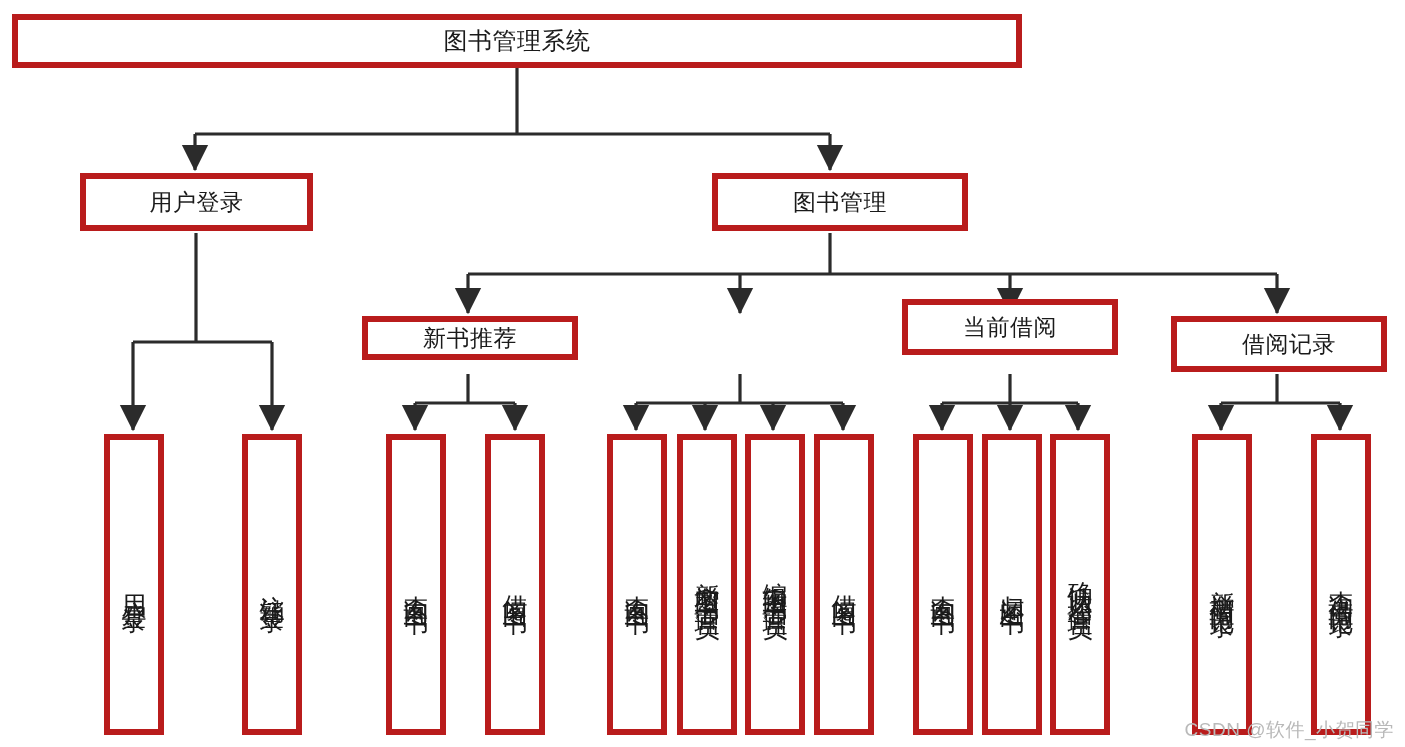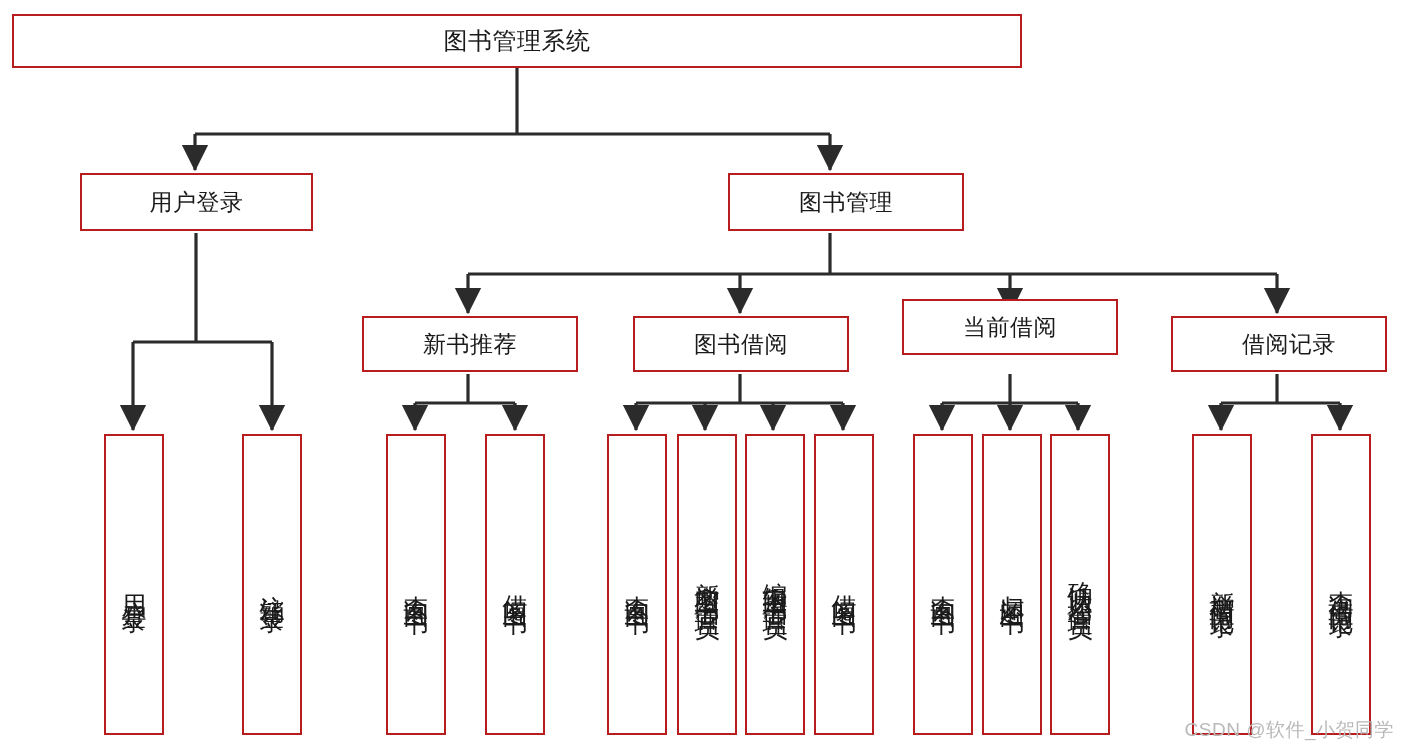--- a/index.html
+++ b/index.html
@@ -23,21 +23,21 @@
     left: 0;
     top: 0;
     width: 1405px;
     height: 747px;
     pointer-events: none;
   }
   .node {
     position: absolute;
     box-sizing: border-box;
     background: #ffffff;
-    border: 2px solid #b91c1c;
+    border: 6px solid #b91c1c;
     display: flex;
     align-items: center;
     justify-content: center;
     color: #1a1a1a;
   }
   .node .lbl {
     display: block;
     text-align: center;
     line-height: 1.08;
     white-space: nowrap;
@@ -133,31 +133,28 @@
   </svg>
 
   <div class="node horiz root" style="left:12px; top:14px; width:1010px; height:54px;">
     <span class="lbl">图书管理系统</span>
   </div>
 
   <div class="node horiz" style="left:80px; top:173px; width:233px; height:58px;">
     <span class="lbl">用户登录</span>
   </div>
 
-  <div class="node horiz" style="left:712px; top:173px; width:236px; height:58px;margin-left:16px;">
+  <div class="node horiz" style="left:712px; top:173px; width:256px; height:58px;">
     <span class="lbl">图书管理</span>
   </div>
 
-  <div class="node horiz" style="left:362px; top:316px; width:216px; height:56px;">
+  <div class="node horiz" style="left:362px; top:316px; width:216px; height:44px;">
     <span class="lbl">新书推荐</span>
   </div>
 
-  <div class="node horiz" style="left:633px; top:316px; width:216px; height:56px;">
-    <span class="lbl">图书借阅</span>
-  </div>
 
   <div class="node horiz" style="left:902px; top:299px; width:216px; height:56px;">
     <span class="lbl">当前借阅</span>
   </div>
 
   <div class="node horiz" style="left:1171px; top:316px; width:216px; height:56px;padding-left:20px;">
     <span class="lbl">借阅记录</span>
   </div>
 
   <div class="node vert" style="left:104px; top:434px; width:60px; height:301px;">

